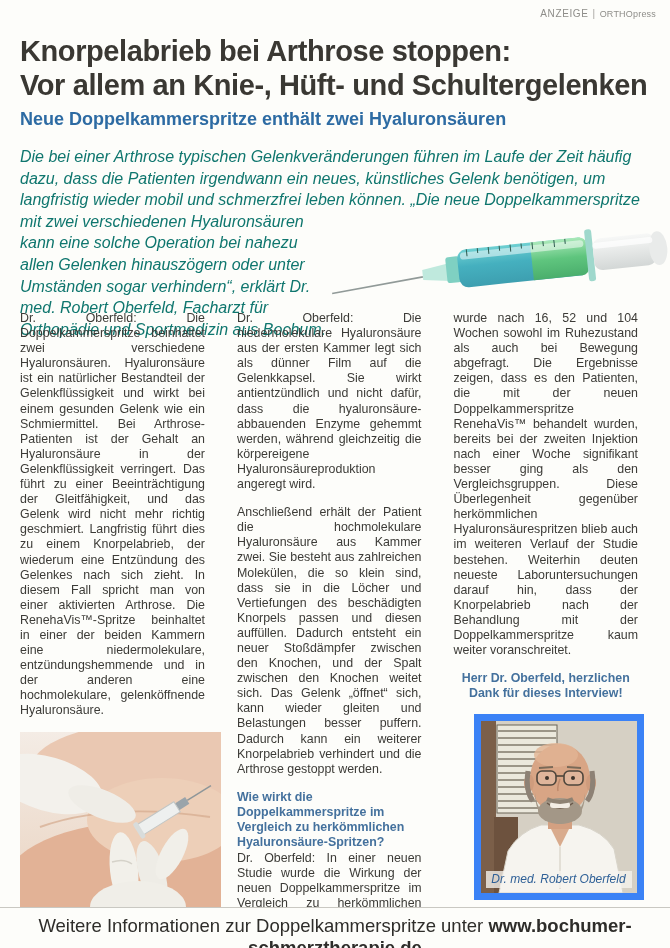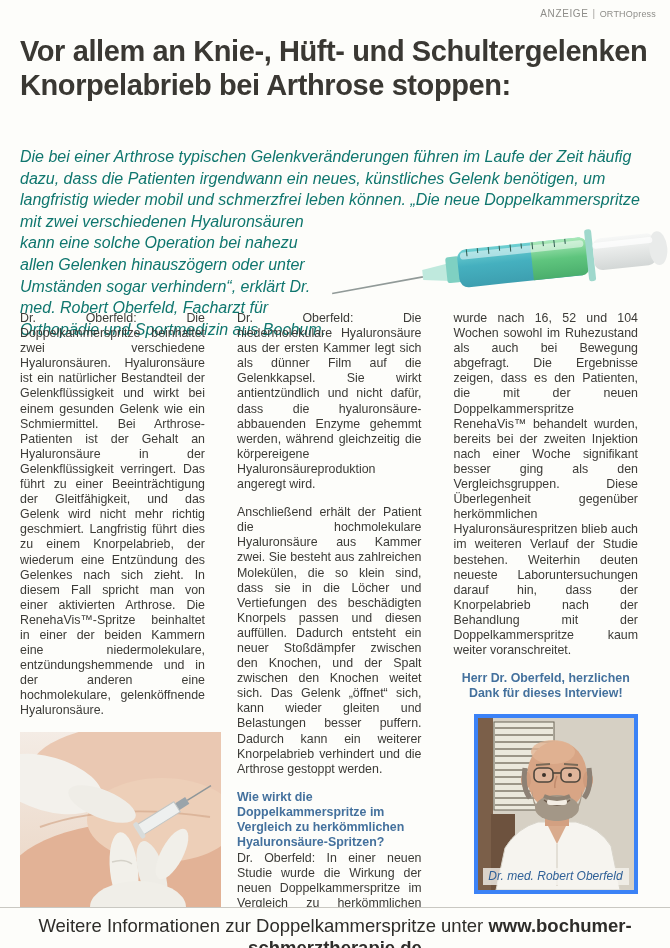--- a/index.html
+++ b/index.html
@@ -30,21 +30,21 @@
   .col p { margin:0 16px 13px 0; }
   .q { color:#44719d; font-weight:700; text-align:left; margin:0 0 1px 0 !important; }
   .thanks { color:#44719d; font-weight:700; text-align:center; }
   
   .knee-photo { width:201px; height:186px; margin-top:6px; }
   .knee-photo svg { display:block; }
   .caption { margin-top:8px; font-style:italic; font-size:12px; line-height:16.5px;
     color:#3a6ba3; text-align:left; }
   
   .portrait { position:relative; width:156px; height:172px; margin:6px 0 0 20px;
-    border:4px solid #3b82f6; background:#d6d0c4; }
+    border:7px solid #3b82f6; background:#d6d0c4; }
   .portrait svg { display:block; }
   .portrait-caption { position:absolute; left:5px; right:5px; bottom:5px;
     background:rgba(246,244,238,.78); color:#2f6097; font-style:italic;
     font-size:12px; line-height:17px; text-align:center; }
   .divider { margin-top:13px; border-top:2px solid #54514c; width:100%; }
   
   .address { position:relative; margin-top:13px; padding-left:15px;
     font-size:12.6px; line-height:16.8px; text-align:left; color:#3b3a36; }
   .address .bullet { position:absolute; left:0; top:2px; font-size:9px; color:#3e3d3a; }
   .address .b { font-weight:700; }
@@ -57,23 +57,24 @@
 </head>
 <body>
 
 <div class="page">
 
   <div class="masthead">
     <span>ANZEIGE</span><span class="sep">|</span><span class="brand">ORTHOpress</span>
   </div>
 
   <div class="title">
+    <div>Knorpelabrieb bei Arthrose stoppen:</div>
     <div>Vor allem an Knie-, Hüft- und Schultergelenken</div>
-    <div>Knorpelabrieb bei Arthrose stoppen:</div>
-  </div>
+  </div>
+  <div class="subtitle">Neue Doppelkammerspritze enthält zwei Hyaluronsäuren</div>
 
   <div class="intro">
     <span class="spacer"></span>
     <span class="syr-space"></span>
     <span>Die bei einer Arthrose typischen Gelenkveränderungen führen im Laufe der Zeit häufig dazu, dass die Patienten irgendwann ein neues, künstliches Gelenk benötigen, um langfristig wieder mobil und schmerzfrei leben können. „Die neue Doppelkammerspritze mit zwei verschiedenen Hyaluronsäuren kann eine solche Operation bei nahezu allen Gelenken hinauszögern oder unter Umständen sogar verhindern“, erklärt Dr. med. Robert Oberfeld, Facharzt für Orthopädie und Sportmedizin aus Bochum.</span>
   </div>
 
   <div class="syringe-wrap">
     <svg width="342" height="88" viewBox="0 0 342 88">
       <defs>

